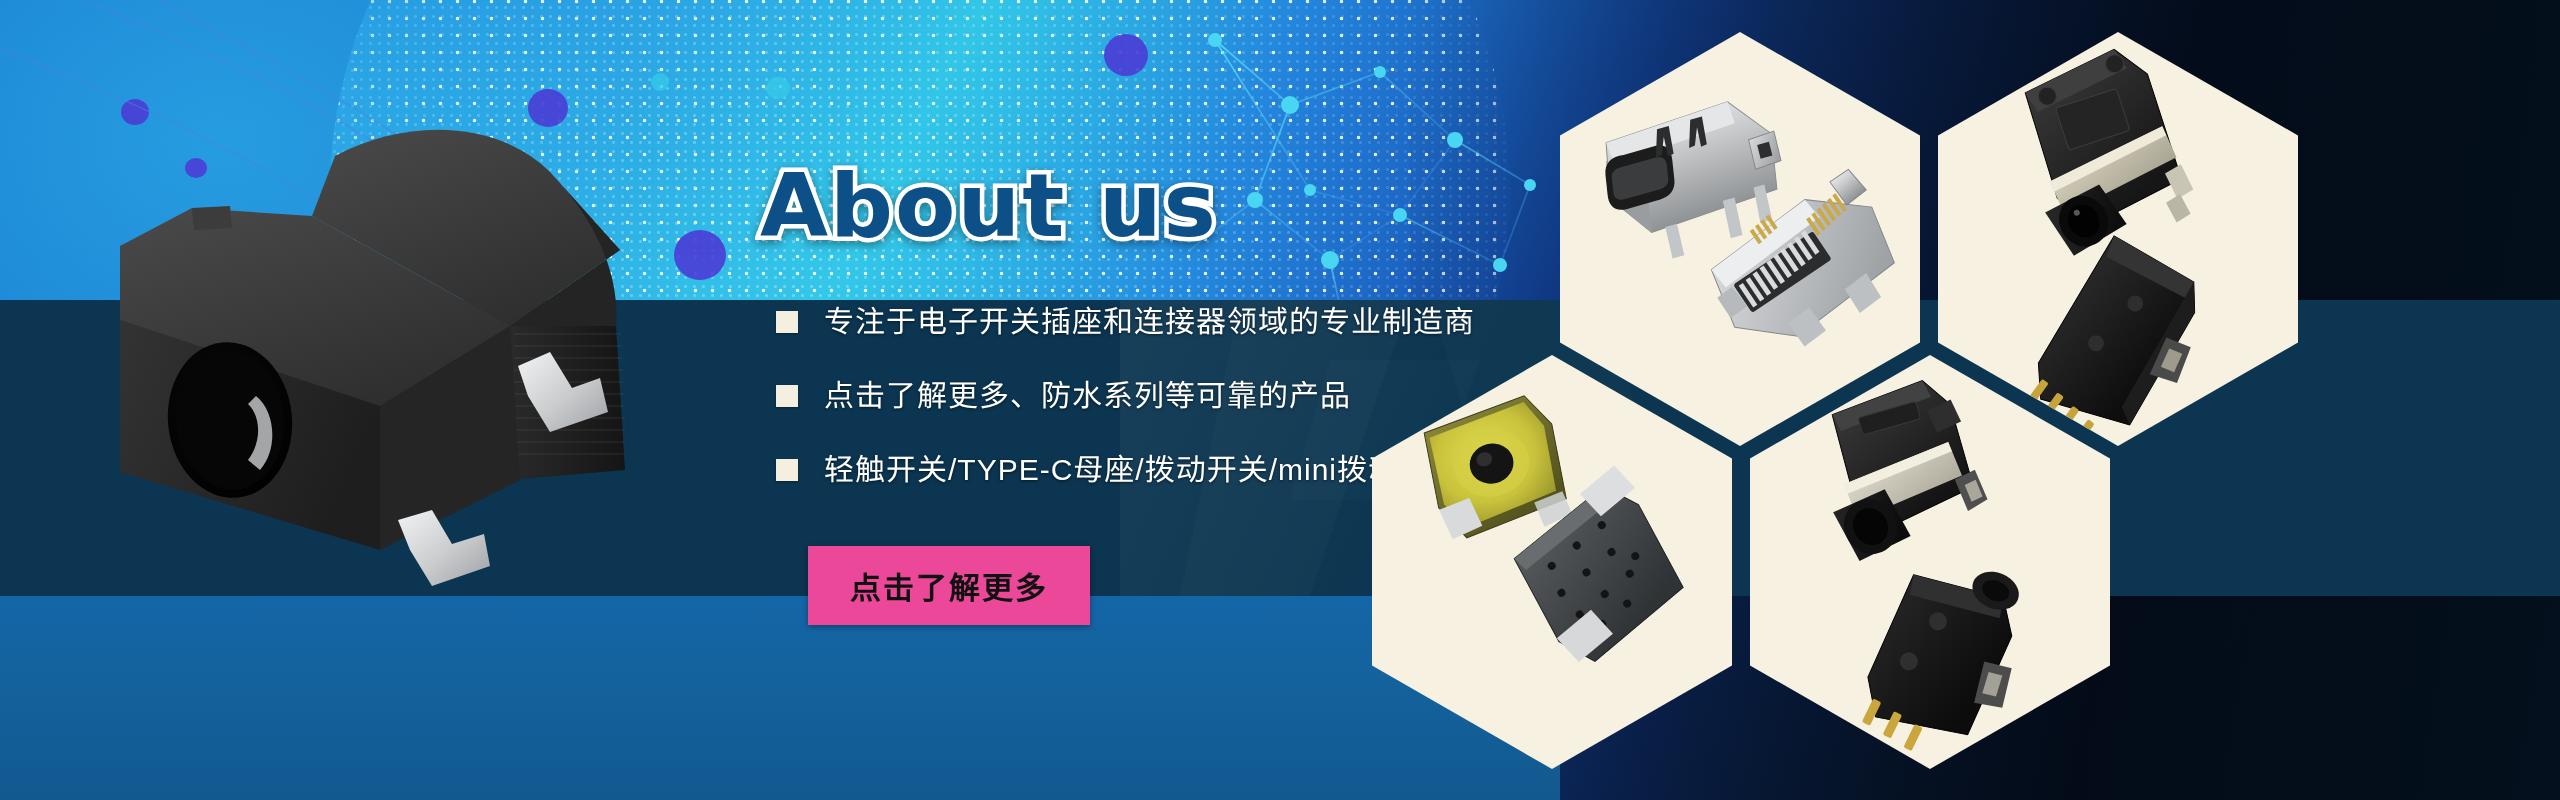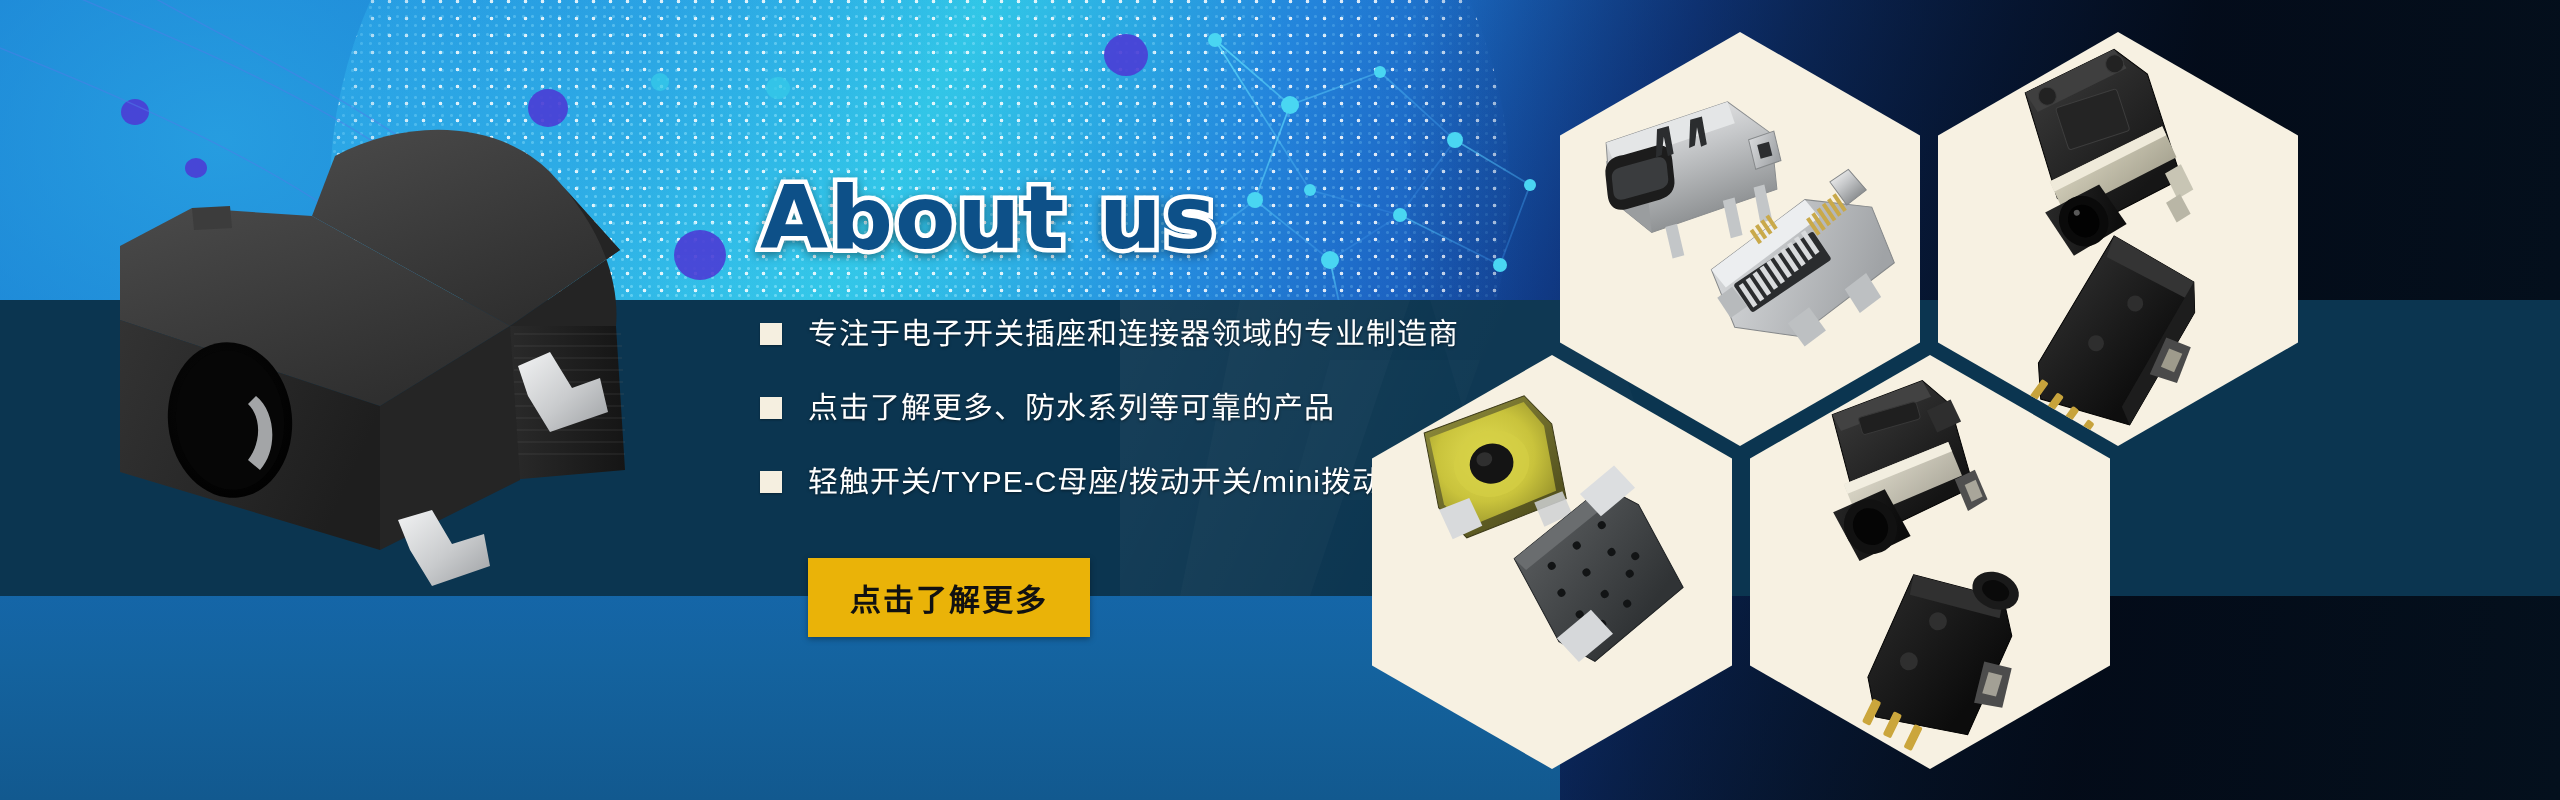--- a/index.html
+++ b/index.html
@@ -82,45 +82,45 @@
   }
   .band-poly{
     position:absolute;left:1180px;top:300px;width:520px;height:296px;
     opacity:.5;
   }
 
   
   .hero-product{position:absolute;left:80px;top:120px;width:660px;height:540px;}
 
   
-  .content{position:absolute;left:760px;top:172px;width:1000px;}
+  .content{position:absolute;left:760px;top:160px;width:1000px;}
   .title{
     font-size:88px;font-weight:bold;letter-spacing:2px;
     color:#0d5088;
     -webkit-text-stroke:9px #ffffff;
     paint-order:stroke fill;
     margin:0 0 52px 0;
     font-family:"DejaVu Sans","Liberation Sans",sans-serif;
     line-height:1.05;
     filter:drop-shadow(0 3px 5px rgba(0,0,0,.4));
   }
-  .bullets{list-style:none;margin:0;padding:0;}
+  .bullets{list-style:none;margin:16px;padding:0;}
   .bullet{display:flex;align-items:center;margin-bottom:38px;}
   .bullet-mark{
     width:22px;height:22px;background:#f5efe0;flex:0 0 auto;margin-right:26px;
     box-shadow:0 1px 2px rgba(0,0,0,.35);
   }
   .bullet-text{
     color:#ffffff;font-size:30px;line-height:1.2;letter-spacing:1px;
     white-space:nowrap;
     text-shadow:0 1px 3px rgba(0,0,0,.55);
   }
   .cta{
     display:inline-block;margin-top:20px;margin-left:48px;
-    background:#eab308;color:#111111;
+    background:#ec4899;color:#111111;
     font-size:31px;font-weight:bold;letter-spacing:2px;
     padding:17px 42px;border:0;cursor:pointer;
     box-shadow:0 2px 6px rgba(0,0,0,.35);
     font-family:"Liberation Sans","DejaVu Sans",sans-serif;
   }
 
   
   .hexgrid{position:absolute;left:1540px;top:10px;width:1020px;height:790px;}
   .hex{
     position:absolute;width:360px;height:414px;

